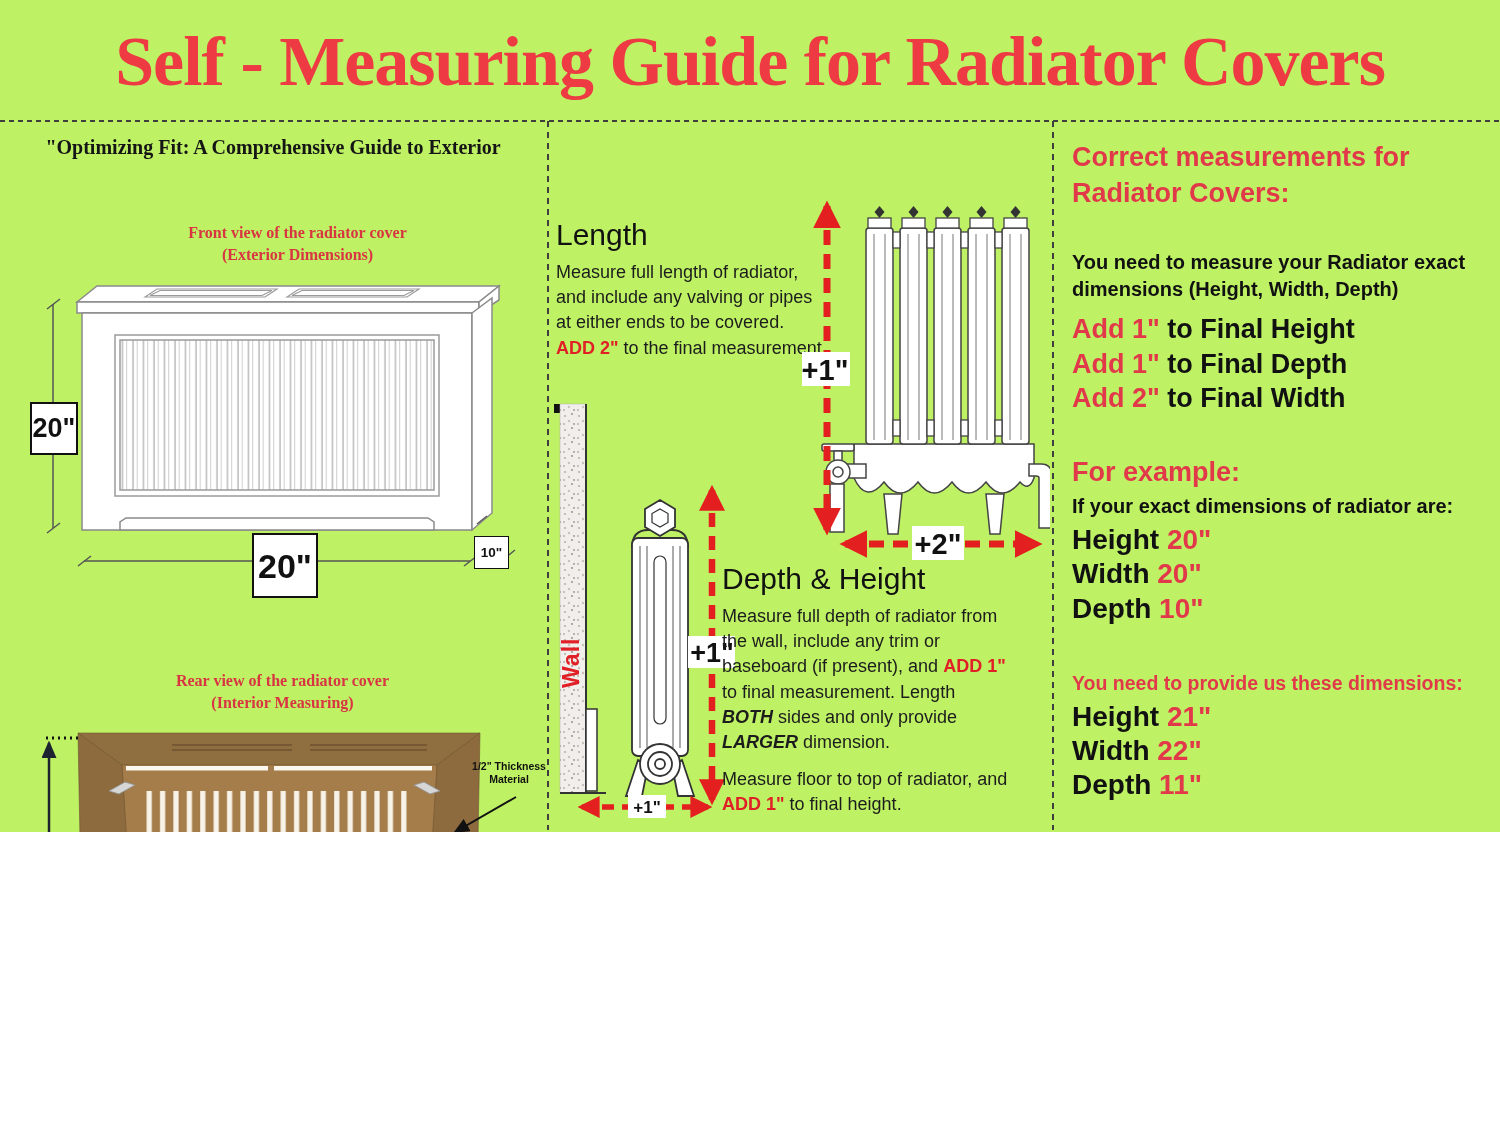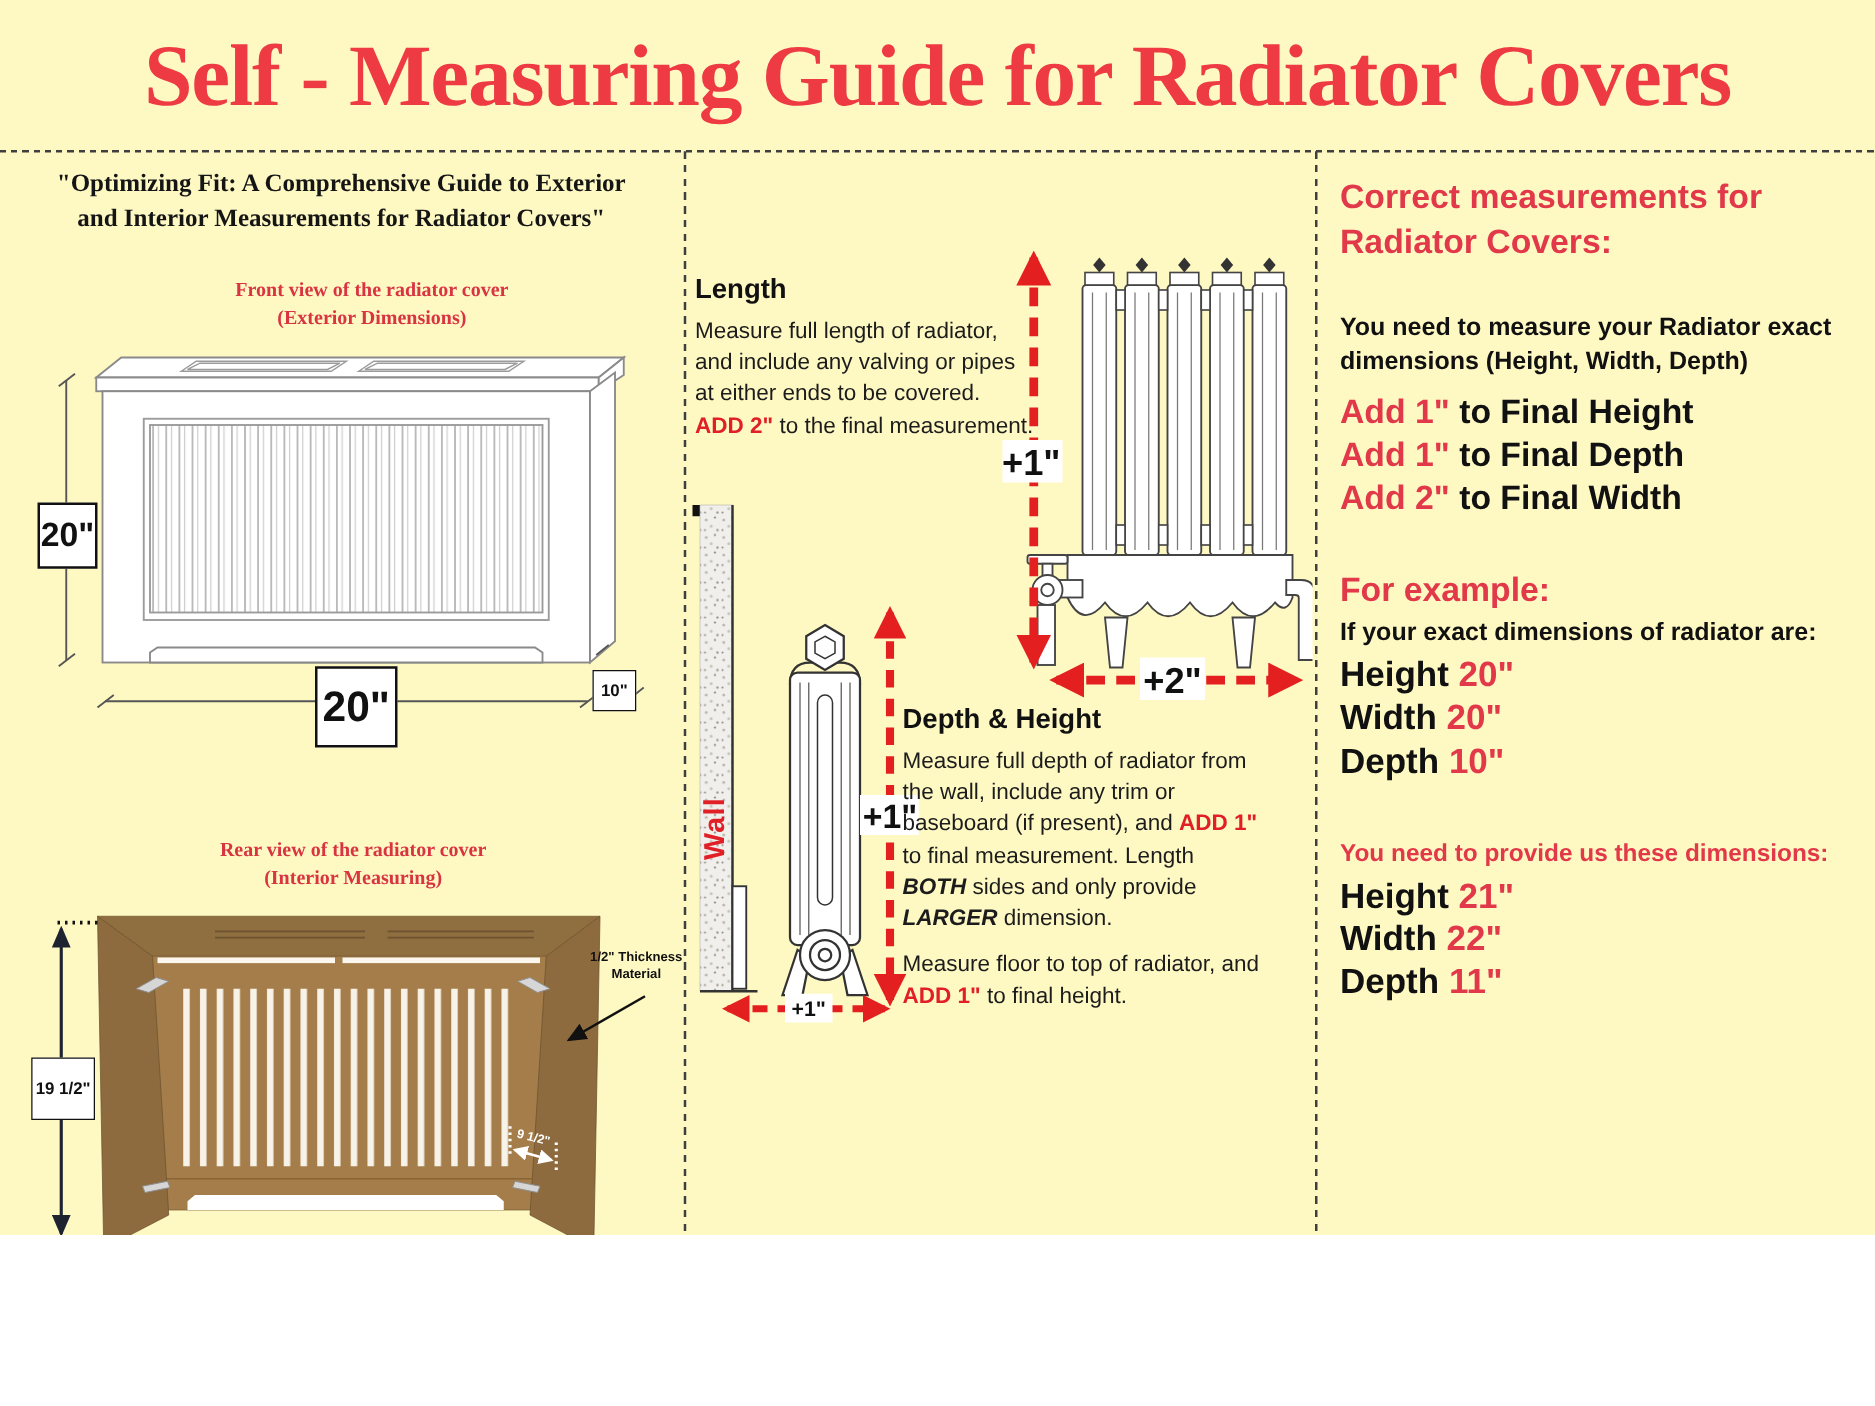--- a/index.html
+++ b/index.html
@@ -1,35 +1,35 @@
 <!DOCTYPE html>
 <html><head>
 <meta charset="utf-8">
 <style>
   html,body{margin:0;padding:0;background:#fff;}
-  .page{position:relative;width:1500px;height:988px;background:#fef9c3;overflow:hidden;
+  .page{position:relative;width:1500px;height:832px;background:#bef264;overflow:hidden;
         font-family:"Liberation Sans",sans-serif;color:#111;}
   .abs{position:absolute;}
   .title{position:absolute;top:22px;left:0;width:1500px;text-align:center;
          font-family:"Liberation Serif",serif;font-weight:bold;font-size:70px;
          letter-spacing:-1px;color:#ee3a43;white-space:nowrap;}
   .hline{position:absolute;left:0;width:1500px;height:2px;
          background:repeating-linear-gradient(90deg,#3f3f3f 0 5px,transparent 5px 9px);}
   .vline{position:absolute;top:121px;bottom:2px;width:2px;
          background:repeating-linear-gradient(180deg,#3f3f3f 0 6px,transparent 6px 11px);}
   .quote{position:absolute;top:133px;left:12px;width:522px;text-align:center;
          font-family:"Liberation Serif",serif;font-weight:bold;font-size:20px;
          line-height:1.42;color:#151515;}
   .caption{position:absolute;text-align:center;font-family:"Liberation Serif",serif;
            font-weight:bold;font-size:16px;line-height:1.35;color:#d93442;}
   .dim-box{position:absolute;background:#fff;border:2px solid #111;display:flex;
            align-items:center;justify-content:center;font-weight:bold;line-height:1;
            white-space:nowrap;}
   .note{position:absolute;font-size:10.5px;font-weight:bold;text-align:center;line-height:1.25;}
-  .blk-h3{font-size:22px;font-weight:bold;margin:0 0 8px 0;color:#111;}
+  .blk-h3{font-size:30px;font-weight:normal;margin:0 0 8px 0;color:#111;}
   .blk-p{font-size:18px;line-height:1.4;margin:0;color:#1c1c1c;}
   .red-strong{color:#e01f26;font-weight:bold;}
   .em-strong{font-weight:bold;font-style:italic;}
   .rcol{position:absolute;left:1072px;top:140px;width:432px;}
   .rc-heading{font-size:27px;font-weight:bold;line-height:1.32;color:#e2394a;}
   .rc-intro{margin-top:38px;font-size:20px;font-weight:bold;line-height:1.33;color:#111;}
   .rc-rule{font-size:27px;font-weight:bold;line-height:1.27;color:#111;}
   .rc-rules{margin-top:10px;}
   .rc-ex-head{margin-top:42px;font-size:27px;font-weight:bold;color:#e2394a;}
   .rc-ex-intro{margin-top:7px;font-size:20px;font-weight:bold;color:#111;}
@@ -88,21 +88,20 @@
 <div class="page">
 
   <div class="title">Self - Measuring Guide for Radiator Covers</div>
   <div class="hline" style="top:120px"></div>
   <div class="hline" style="top:1121px"></div>
   <div class="vline" style="left:547px"></div>
   <div class="vline" style="left:1052px"></div>
 
   <div class="quote">
     <span>"Optimizing Fit: A Comprehensive Guide to Exterior</span><br>
-    <span>and Interior Measurements for Radiator Covers"</span>
   </div>
 
   <div class="caption" style="top:222px;left:40px;width:515px;">
     <span>Front view of the radiator cover</span><br>
     <span>(Exterior Dimensions)</span>
   </div>
 
   <svg class="abs" style="left:25px;top:278px" width="492" height="322" viewBox="0 0 492 322">
     <g stroke="#8a8a8a" stroke-width="1.5" fill="#fff">
       <polygon points="52,24 72,8 474,8 454,24"></polygon>

